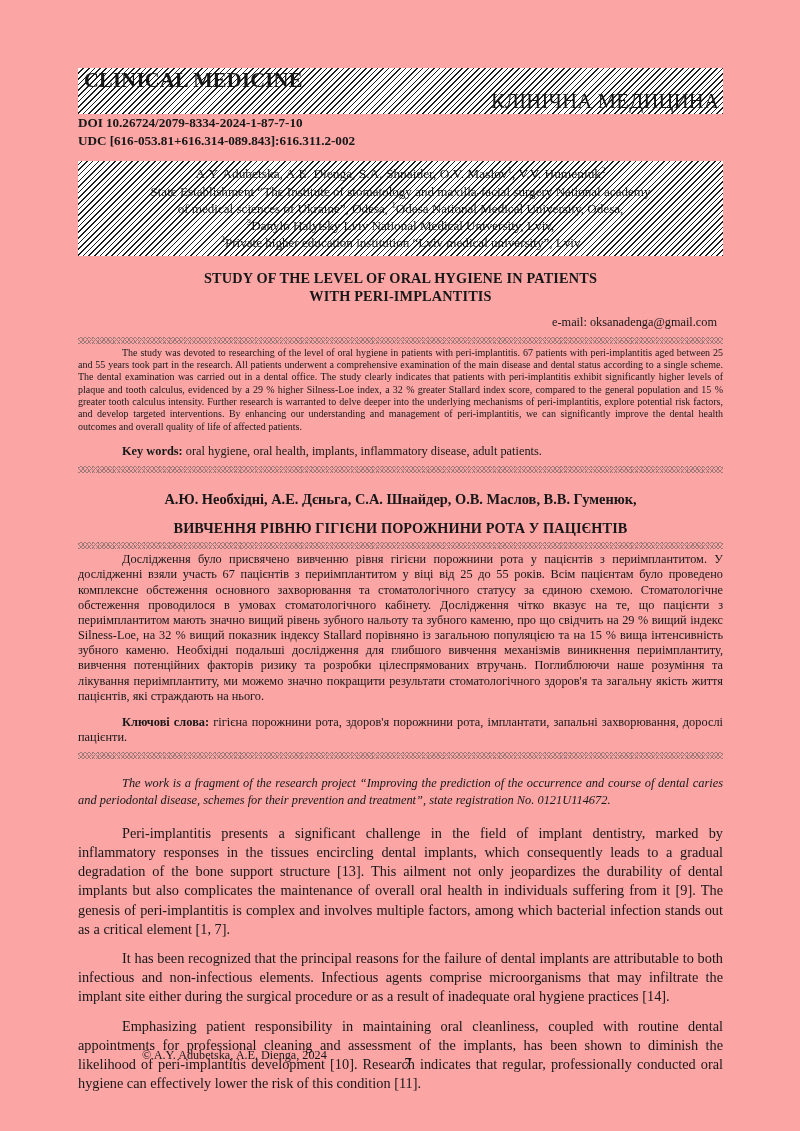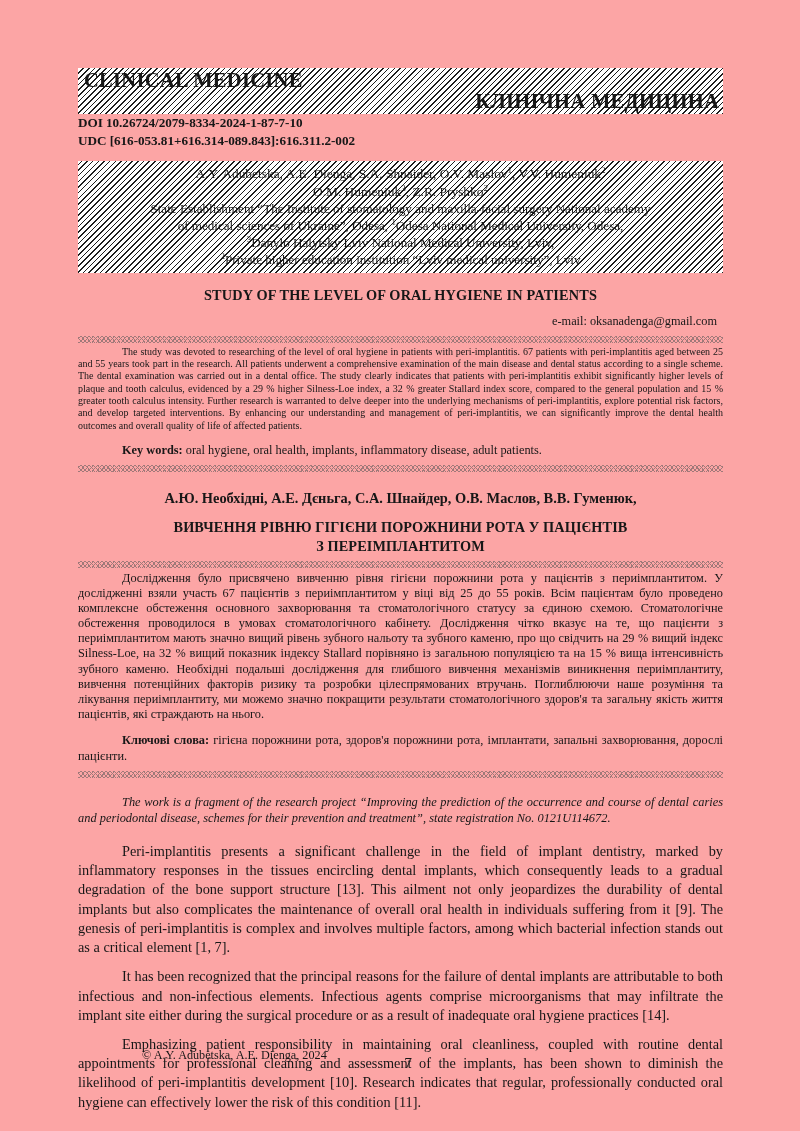--- a/index.html
+++ b/index.html
@@ -56,21 +56,21 @@
     font-size: 20.5px;
     font-weight: bold;
     letter-spacing: 0.3px;
     font-family: "Liberation Serif", "DejaVu Serif", serif;
   }
   .masthead .right {
     position: absolute;
     right: 4px;
     top: 22px;
     font-size: 20.5px;
-    font-weight: bold;
+    font-weight: normal;
     letter-spacing: 0.3px;
   }
 
   
   .idblock {
     font-size: 13.2px;
     font-weight: bold;
     line-height: 1.33;
     letter-spacing: -0.05px;
   }
@@ -215,47 +215,46 @@
     </div>
 
     <div class="idblock">
       <div>DOI 10.26724/2079-8334-2024-1-87-7-10</div>
       <div>UDC [616-053.81+616.314-089.843]:616.311.2-002</div>
     </div>
 
     <div class="hatch-band authors-band">
       <div class="inner">
         <div class="ln"><span>A.Y. Adubetska, A.E. Dienga, S.A. Shnaider, O.V. Maslov</span><sup>1</sup><span>, V.V. Humeniuk</span><sup>2</sup></div>
-        <div class="ln"><span>O.M. Humeniuk</span><sup>3</sup><span>, Z.R. Pryshko</span><sup>2</sup></div>
         <div class="ln affil">State Establishment “The Institute of stomatology and maxilla-facial surgery National academy</div>
         <div class="ln affil"><span>of medical sciences of Ukraine”, Odesa, </span><sup>1</sup><span>Odesa National Medical University, Odesa,</span></div>
         <div class="ln affil"><sup>3</sup><span>Danylo Halytsky Lviv National Medical University, Lviv,</span></div>
         <div class="ln affil"><sup>2</sup><span>Private higher education institution “Lviv medical university”, Lviv</span></div>
       </div>
     </div>
 
     <div class="title">
       <div>STUDY OF THE LEVEL OF ORAL HYGIENE IN PATIENTS</div>
+      <div>WITH PERI-IMPLANTITIS</div>
     </div>
 
     <div class="email">e-mail: oksanadenga@gmail.com</div>
 
     <div class="wave"></div>
 
     <div class="abstract">The study was devoted to researching of the level of oral hygiene in patients with peri-implantitis. 67 patients with peri-implantitis aged between 25 and 55 years took part in the research. All patients underwent a comprehensive examination of the main disease and dental status according to a single scheme. The dental examination was carried out in a dental office. The study clearly indicates that patients with peri-implantitis exhibit significantly higher levels of plaque and tooth calculus, evidenced by a 29 % higher Silness-Loe index, a 32 % greater Stallard index score, compared to the general population and 15 % greater tooth calculus intensity. Further research is warranted to delve deeper into the underlying mechanisms of peri-implantitis, explore potential risk factors, and develop targeted interventions. By enhancing our understanding and management of peri-implantitis, we can significantly improve the dental health outcomes and overall quality of life of affected patients.</div>
     <div class="kw"><b>Key words:</b><span> oral hygiene, oral health, implants, inflammatory disease, adult patients.</span></div>
 
     <div class="wave"></div>
 
     <div class="ua-authors">
       <div>А.Ю. Необхідні, А.Е. Дєньга, С.А. Шнайдер, О.В. Маслов, В.В. Гуменюк,</div>
     </div>
     <div class="ua-title">
       <div>ВИВЧЕННЯ РІВНЮ ГІГІЄНИ ПОРОЖНИНИ РОТА У ПАЦІЄНТІВ</div>
-      <div>З ПЕРЕІМПЛАНТИТОМ</div>
     </div>
 
     <div class="wave tight"></div>
 
     <div class="abstract ua">Дослідження було присвячено вивченню рівня гігієни порожнини рота у пацієнтів з периімплантитом. У дослідженні взяли участь 67 пацієнтів з периімплантитом у віці від 25 до 55 років. Всім пацієнтам було проведено комплексне обстеження основного захворювання та стоматологічного статусу за єдиною схемою. Стоматологічне обстеження проводилося в умовах стоматологічного кабінету. Дослідження чітко вказує на те, що пацієнти з периімплантитом мають значно вищий рівень зубного нальоту та зубного каменю, про що свідчить на 29 % вищий індекс Silness-Loe, на 32 % вищий показник індексу Stallard порівняно із загальною популяцією та на 15 % вища інтенсивність зубного каменю. Необхідні подальші дослідження для глибшого вивчення механізмів виникнення периімплантиту, вивчення потенційних факторів ризику та розробки цілеспрямованих втручань. Поглиблюючи наше розуміння та лікування периімплантиту, ми можемо значно покращити результати стоматологічного здоров'я та загальну якість життя пацієнтів, які страждають на нього.</div>
     <div class="kw"><b>Ключові слова:</b><span> гігієна порожнини рота, здоров'я порожнини рота, імплантати, запальні захворювання, дорослі пацієнти.</span></div>
 
     <div class="wave"></div>
 
     <div class="note">The work is a fragment of the research project “Improving the prediction of the occurrence and course of dental caries and periodontal disease, schemes for their prevention and treatment”, state registration No. 0121U114672.</div>

